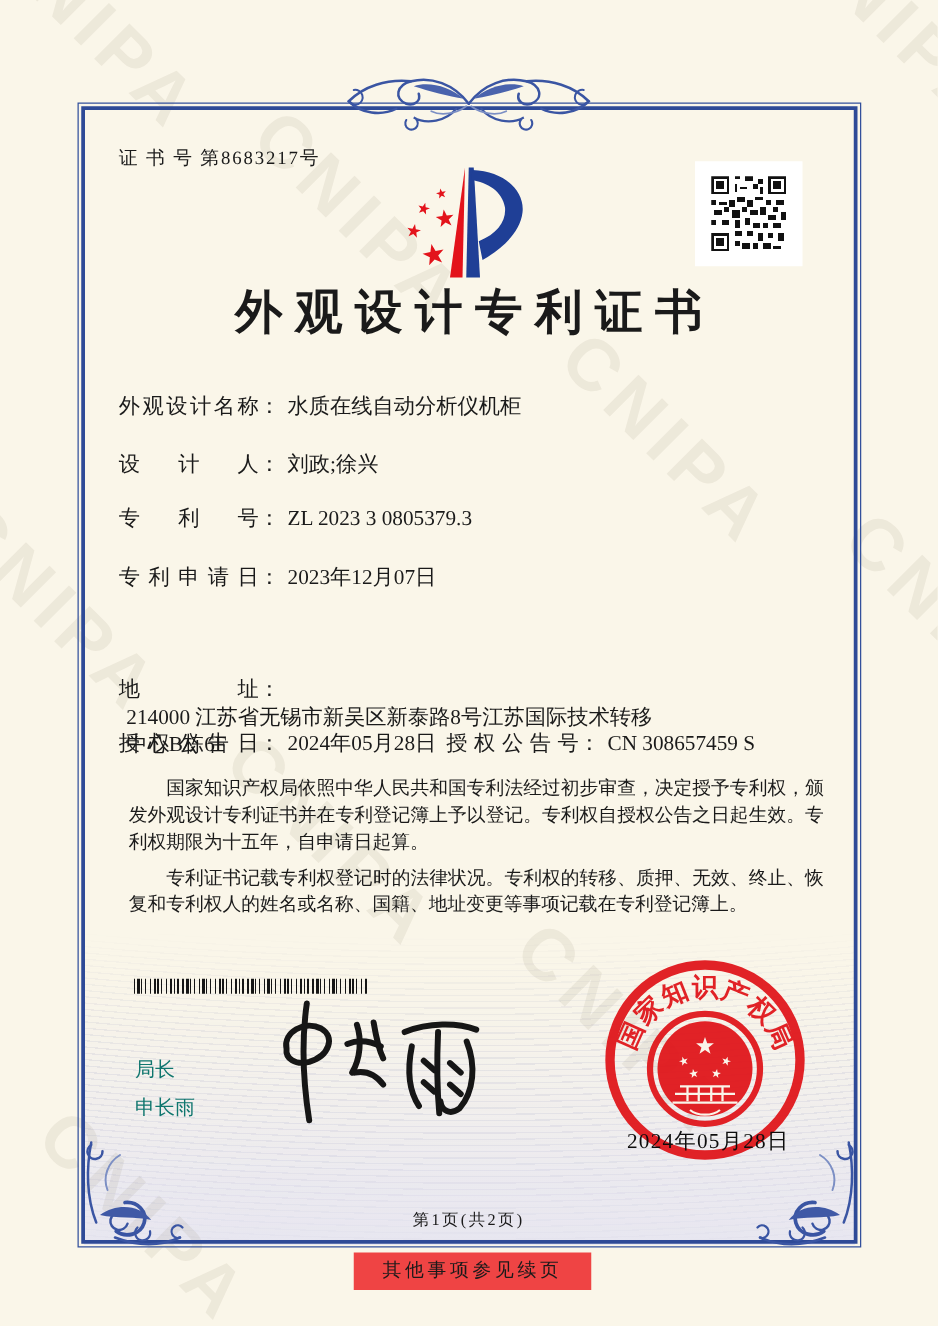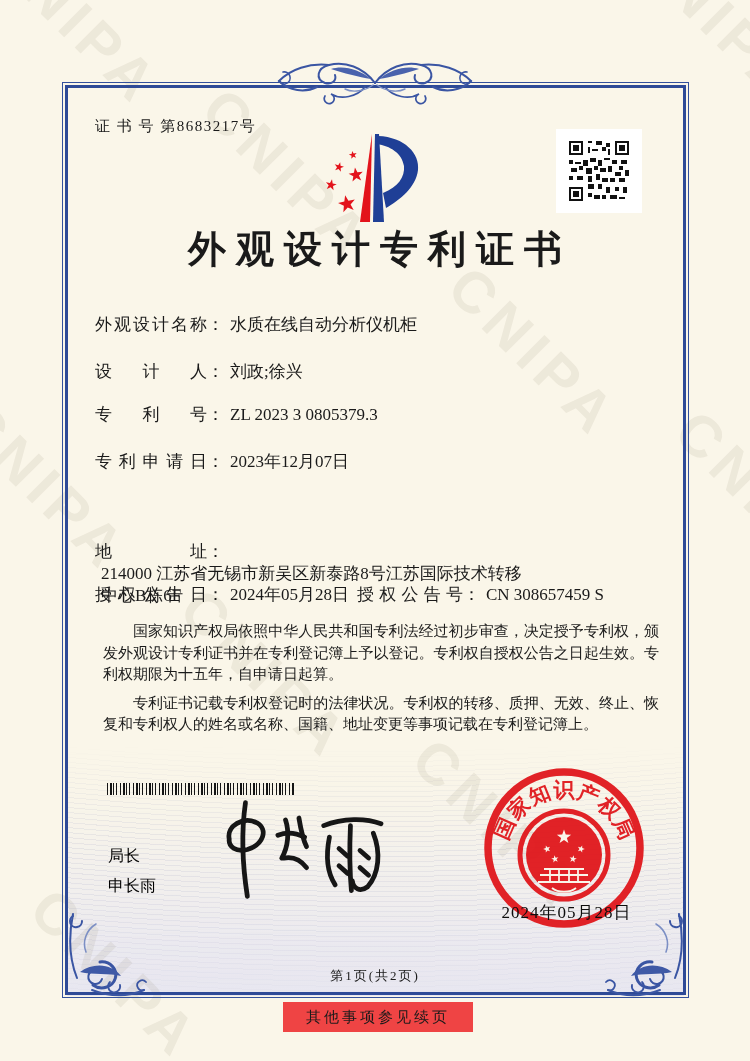--- a/index.html
+++ b/index.html
@@ -51,21 +51,21 @@
   .paras{position:absolute;left:95px;top:621px;width:564px;font-size:15px;line-height:21.5px;text-align:justify;}
   .paras p{margin:0 0 7px 8px;text-indent:2em;}
   .barcode{
     position:absolute;left:107px;top:783px;width:187px;height:12px;
     background:repeating-linear-gradient(90deg,
       #151515 0 1px, transparent 1px 3px,
       #151515 3px 5px, transparent 5px 6px,
       #151515 6px 7px, transparent 7px 9px,
       #151515 9px 10px, transparent 10px 13px);
   }
-  .sign-label{position:absolute;left:108px;font-size:16px;font-family:"Liberation Sans","DejaVu Sans",sans-serif;color:#000000;}
+  .sign-label{position:absolute;left:108px;font-size:16px;font-family:"Liberation Sans","DejaVu Sans",sans-serif;color:#0f766e;}
   #director-title{top:846px;}
   #director-name{top:876px;}
   #signature{position:absolute;left:215px;top:797px;}
   #seal{position:absolute;left:479px;top:763px;opacity:0.93;}
   .seal-date{position:absolute;left:494px;top:901px;width:145px;text-align:center;font-size:17px;letter-spacing:1px;color:#0d0d0d;z-index:6;}
   .page-indicator{position:absolute;left:0;right:0;top:967px;text-align:center;font-size:13px;letter-spacing:2px;}
   .continuation{
     position:absolute;left:283px;top:1002px;width:190px;height:30px;line-height:30px;
     background:#ef4444;text-align:center;font-size:15px;letter-spacing:3px;z-index:6;
   }

